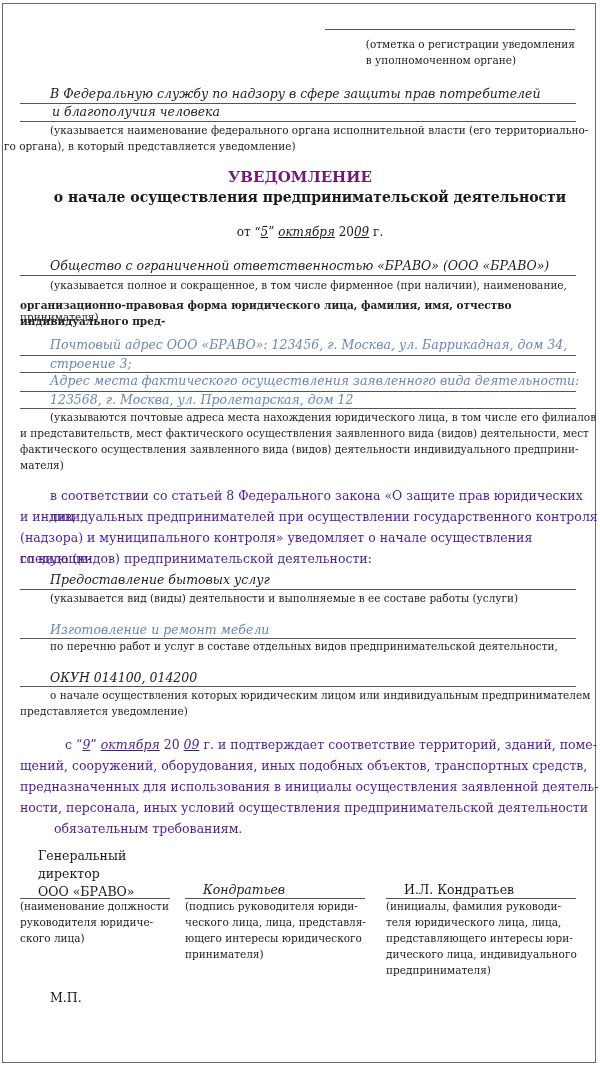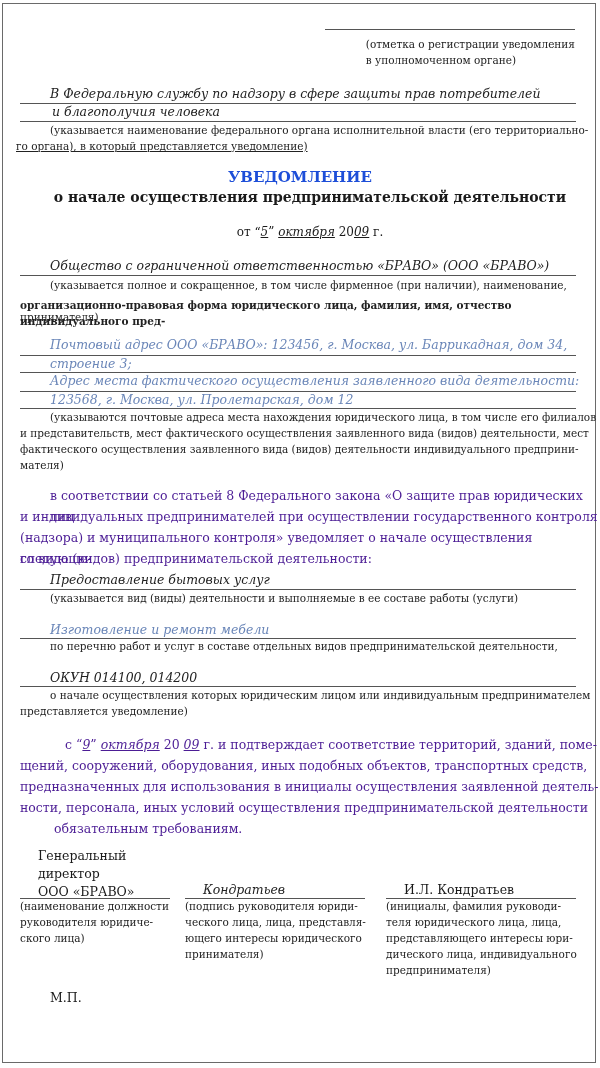--- a/index.html
+++ b/index.html
@@ -26,23 +26,23 @@
 <div class="abs note" style="right:25px; top:36px; text-align:left;">
   <div>(отметка о регистрации уведомления</div>
   <div>в уполномоченном органе)</div>
 </div>
 
 <div class="abs hand" style="left:50px; top:86px;">В  Федеральную службу по надзору в сфере защиты прав потребителей</div>
 <div class="rl" style="top:103px;"></div>
 <div class="abs hand" style="left:52px; top:104px;">и благополучия человека</div>
 <div class="rl" style="top:121px;"></div>
 <div class="abs note" style="left:50px; top:122px;">(указывается наименование федерального органа исполнительной власти (его территориально-</div>
-<div class="abs note" style="left:16px; top:138px;text-decoration:underline;">го органа), в который представляется уведомление)</div>
+<div class="abs note" style="left:4px; top:138px;">го органа), в который представляется уведомление)</div>
 
-<div class="abs center" style="left:0; width:600px; top:168px; font-size:15px; font-weight:bold; color:#1d4ed8;">УВЕДОМЛЕНИЕ</div>
+<div class="abs center" style="left:0; width:600px; top:168px; font-size:15px; font-weight:bold; color:#701a75;">УВЕДОМЛЕНИЕ</div>
 <div class="abs center" style="left:0; width:620px; top:189px; font-size:14px; font-weight:bold; color:#1a1a1a;">о начале осуществления предпринимательской деятельности</div>
 <div class="abs" style="left:0; width:620px; top:225px; text-align:center; font-size:12px;">
   <span>от “</span><span class="u">5</span><span>”</span>
   <span class="u">октября</span>
   <span>20</span><span class="u">09</span>
   <span>г.</span>
 </div>
 
 <div class="abs hand" style="left:50px; top:258px;">Общество с ограниченной ответственностью «БРАВО» (ООО «БРАВО»)</div>
 <div class="rl" style="top:275px;"></div>

